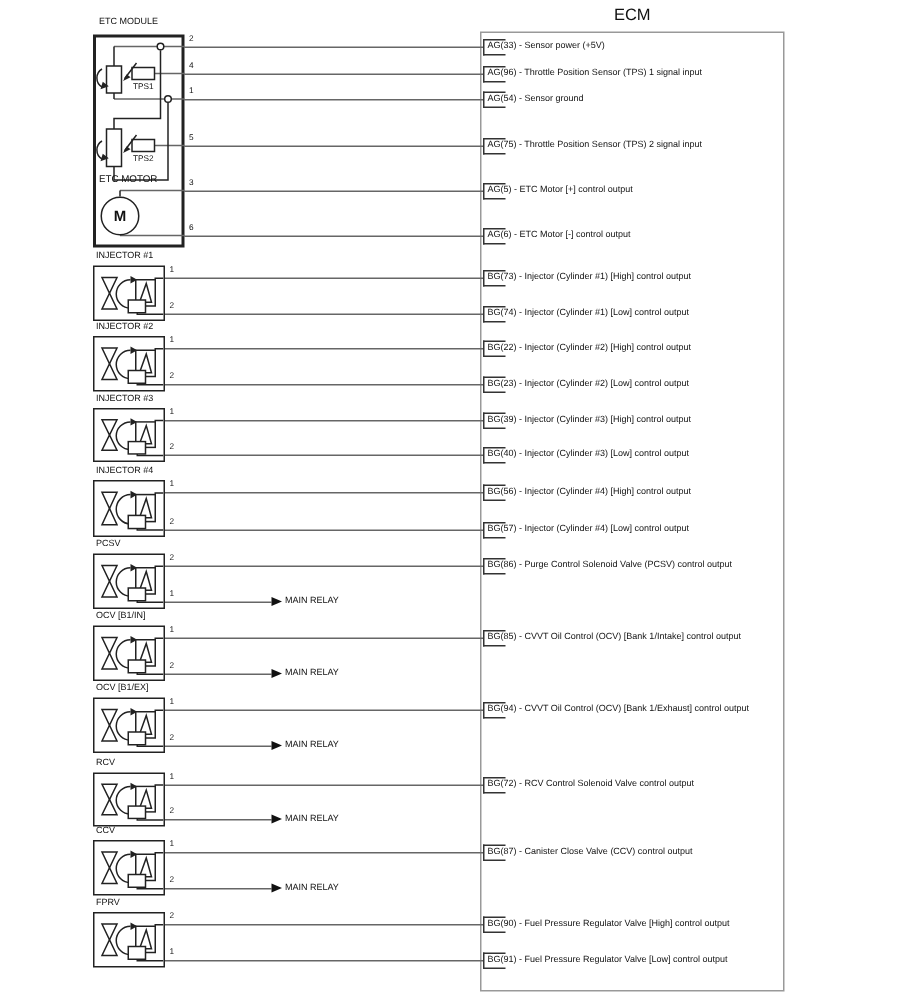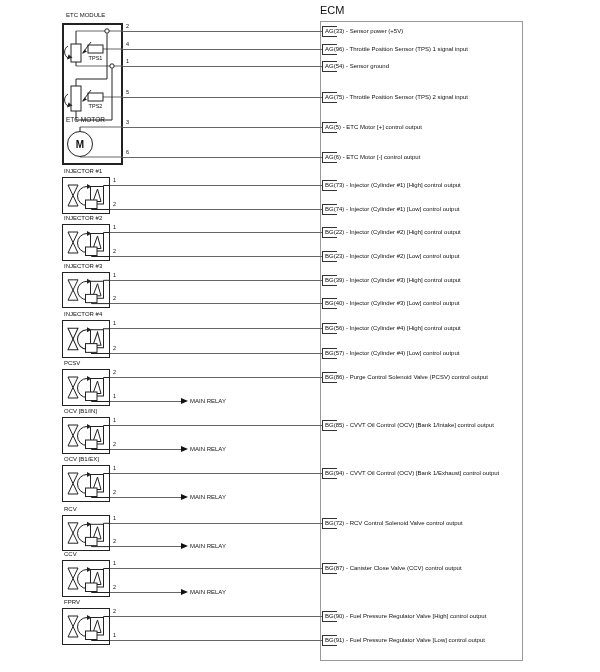--- a/index.html
+++ b/index.html
@@ -1,20 +1,20 @@
 <!DOCTYPE html>
 <html><head>
 <meta charset="utf-8">
 <style>
   html,body{margin:0;padding:0;background:#fff;}
   .canvas{position:relative;width:600px;height:672px;background:#fff;overflow:hidden;
           font-family:"Liberation Sans","DejaVu Sans",sans-serif;color:#111;}
   .ecm-box{position:absolute;left:320px;top:21px;width:203px;height:640px;
            border:1px solid #999;background:#fff;box-sizing:border-box;}
-  .ecm-title{position:absolute;left:320px;top:3px;width:203px;text-align:left;
+  .ecm-title{position:absolute;left:320px;top:3px;width:203px;text-align:center;
              font-size:11px;line-height:15px;color:#111;}
   .wire{position:absolute;height:1px;background:#666;}
   .cbox{position:absolute;border:1.5px solid #222;background:#fff;box-sizing:border-box;}
   .mbox{position:absolute;border:2px solid #222;background:#fff;box-sizing:border-box;}
   .clabel{position:absolute;font-size:6px;line-height:7px;white-space:nowrap;color:#111;}
   .pnum{position:absolute;font-size:5.5px;line-height:6px;color:#111;}
   .plabel{position:absolute;font-size:6px;line-height:9px;white-space:nowrap;color:#111;}
   .term{position:absolute;width:15px;height:11px;border:1px solid #333;border-right:none;
         background:#fff;box-sizing:border-box;}
   .rlabel{position:absolute;font-size:6px;line-height:7px;white-space:nowrap;color:#111;}

